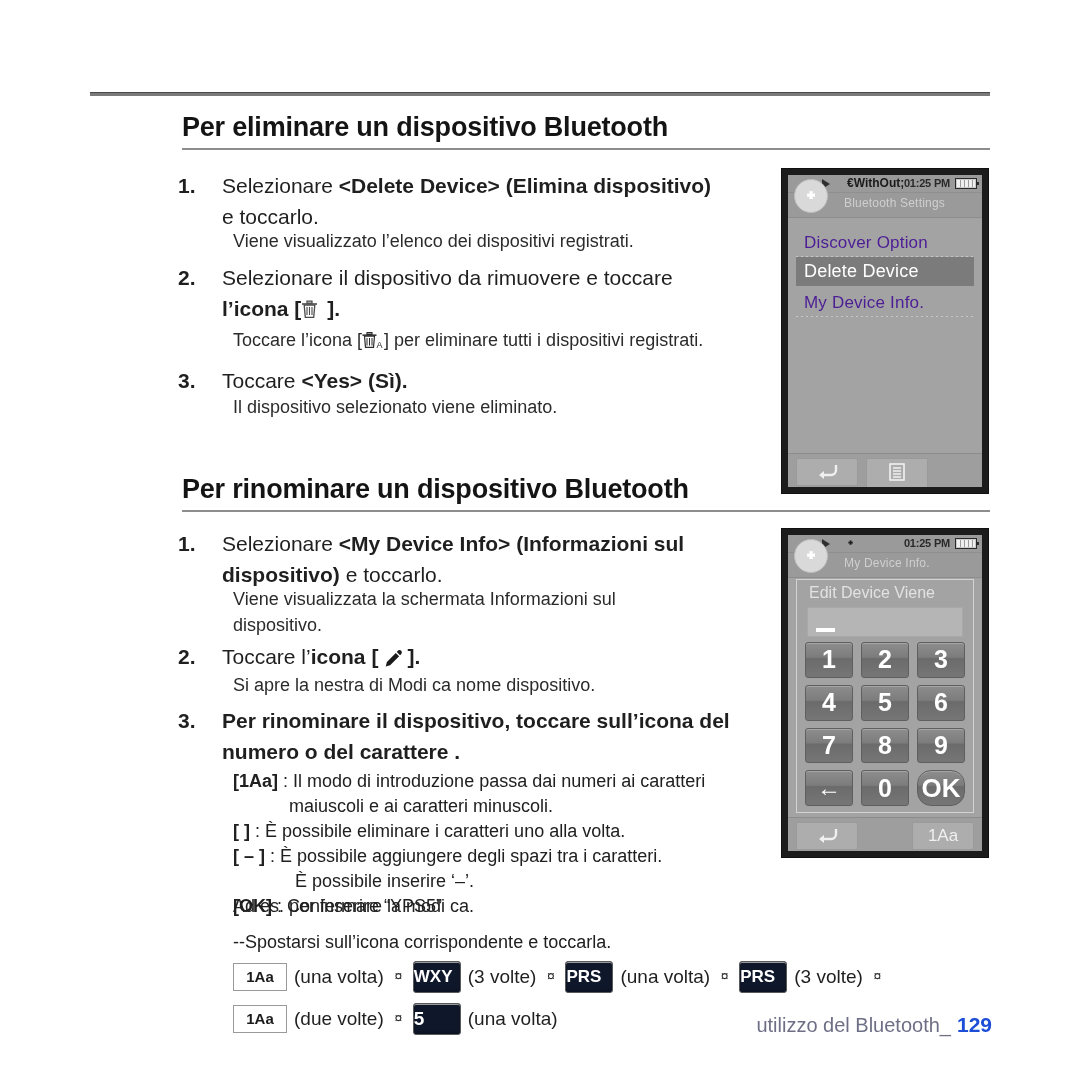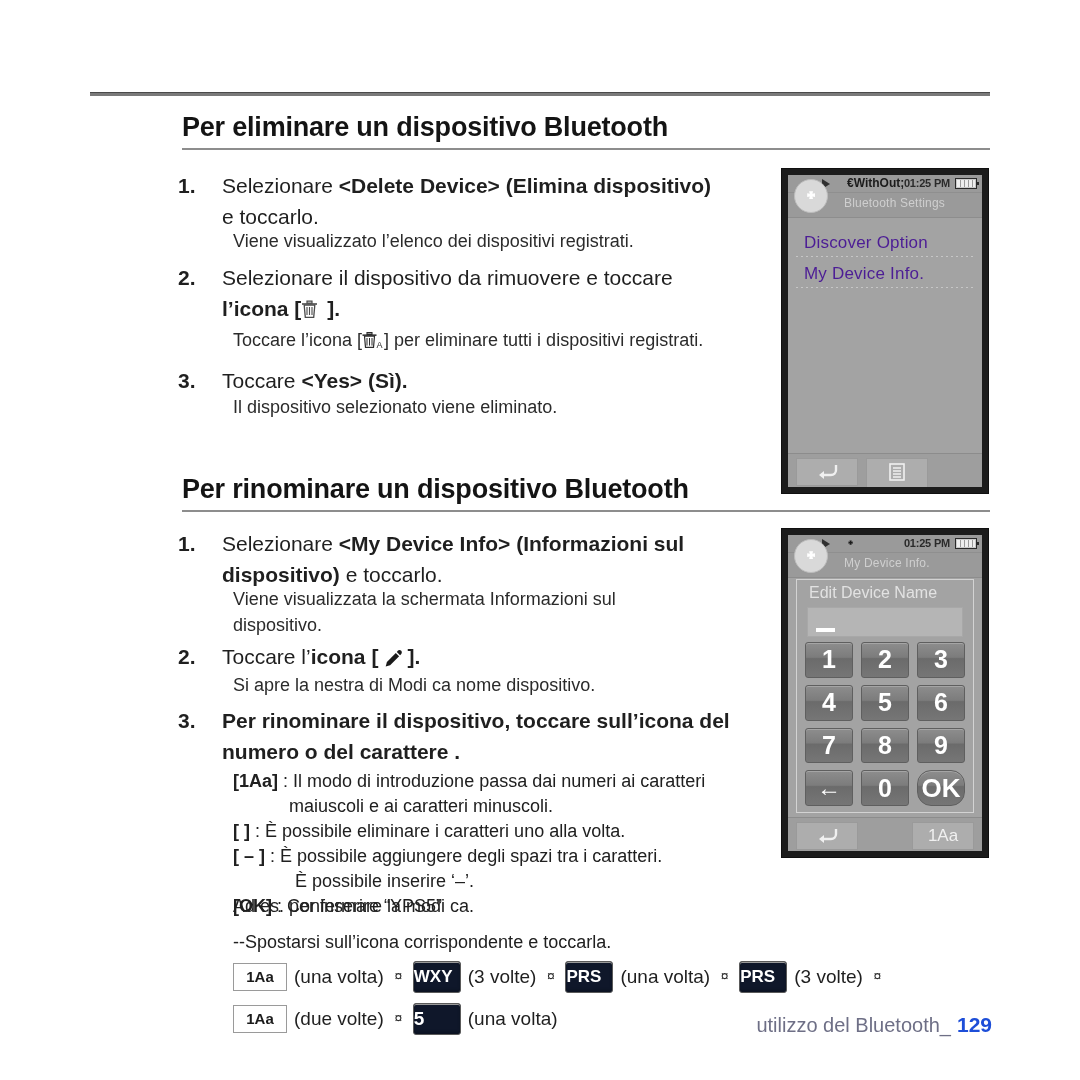--- a/index.html
+++ b/index.html
@@ -468,20 +468,23 @@
       </div>
       <div class="bt-badge">
         <div class="glyph">᛭</div>
       </div>
 
       <div class="menu">
         <div class="menu-item">
           <span>Discover Option</span>
           <span class="dots"></span>
         </div>
+        <div class="menu-item sel">
+          <span>Delete Device</span>
+        </div>
         <div class="menu-item" style="margin-top:2px">
           <span>My Device Info.</span>
           <span class="dots"></span>
         </div>
       </div>
 
       <div class="softbar">
         <div class="soft back">
           <span class="g">
             <svg width="26" height="18" viewBox="0 0 26 18" style="vertical-align:-3px">
@@ -574,21 +577,21 @@
         <div class="st-batt"></div>
       </div>
       <div class="titlebar">
         <div class="tt">My Device Info.</div>
       </div>
       <div class="bt-badge">
         <div class="glyph">᛭</div>
       </div>
 
       <div class="kp-panel">
-        <div class="kp-label">Edit Device Name</div>
+        <div class="kp-label">Edit Device Viene</div>
         <div class="kp-input">
           <div class="kp-caret"></div>
         </div>
         <div class="kp-grid">
           <div class="kp-key">1</div>
           <div class="kp-key">2</div>
           <div class="kp-key">3</div>
           <div class="kp-key">4</div>
           <div class="kp-key">5</div>
           <div class="kp-key">6</div>

